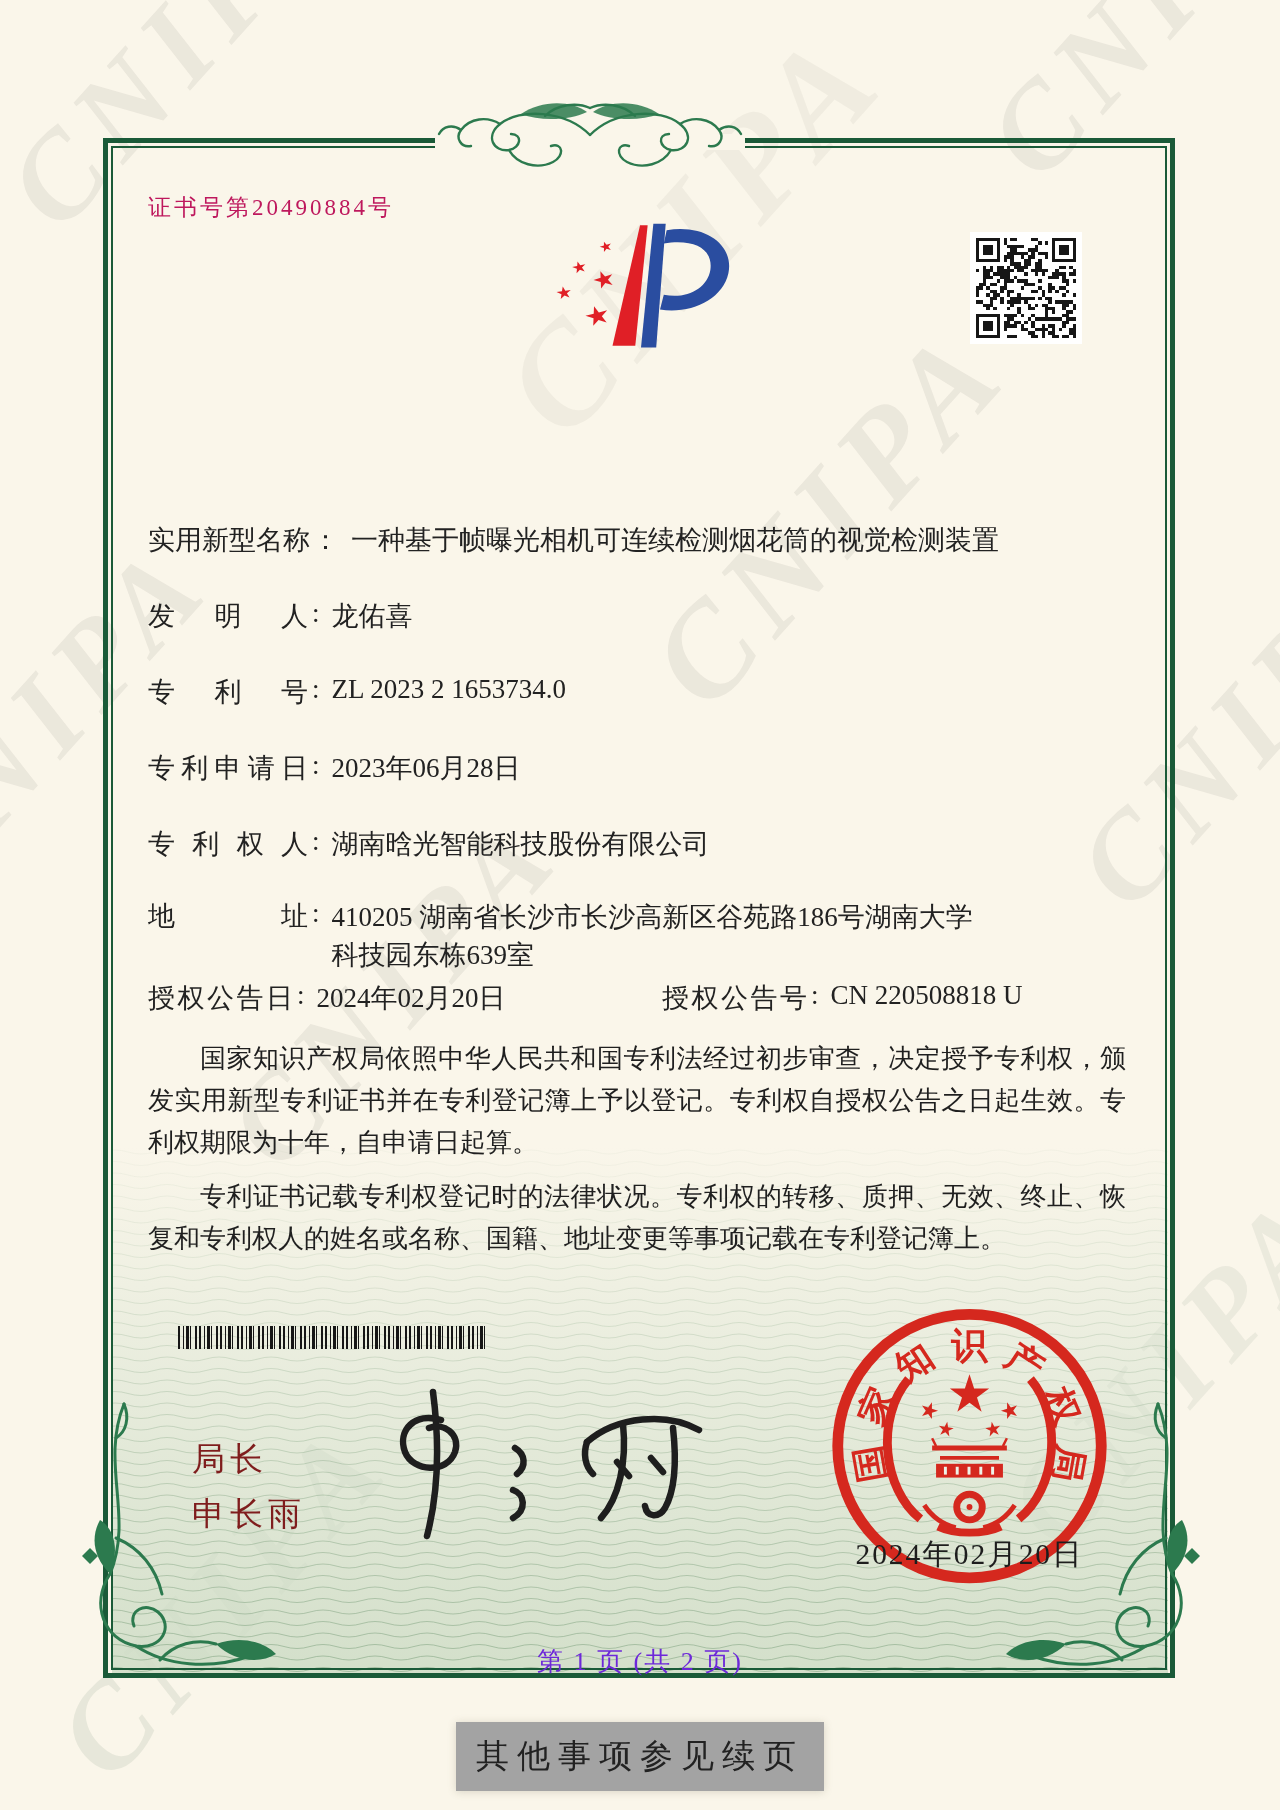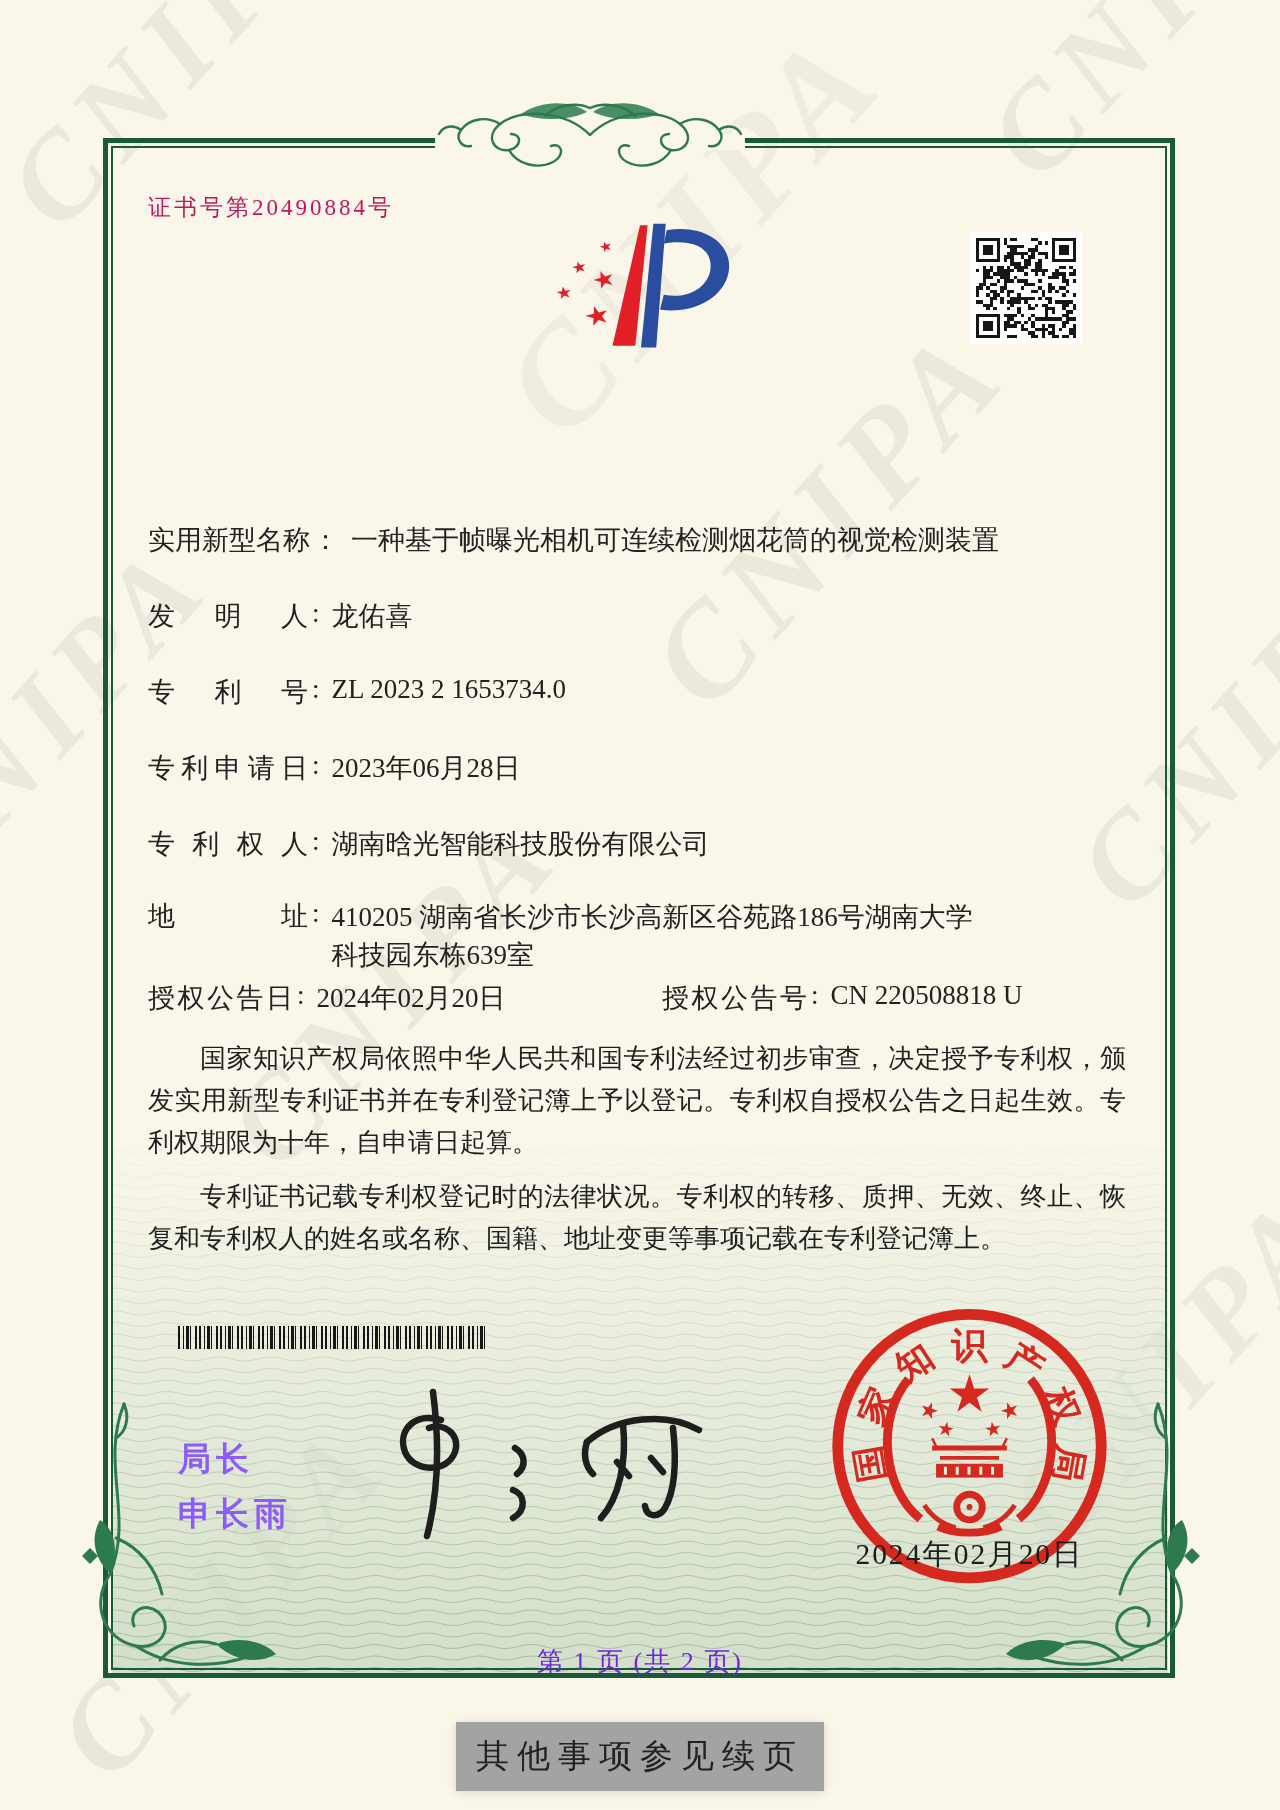--- a/index.html
+++ b/index.html
@@ -31,22 +31,22 @@
   .fcolon{display:inline-block;margin:0 12px 0 4px;vertical-align:top;}
   .fvalue{display:inline-block;vertical-align:top;}
   .addr-val div{line-height:38px;}
   .paras{position:absolute;left:148px;top:1038px;width:986px;z-index:4;font-size:26px;line-height:42px;text-align:justify;}
   .paras p{margin:0 8px 12px 0;text-indent:2em;}
   .barcode{position:absolute;left:178px;top:1326px;width:308px;height:23px;z-index:4;
     background:repeating-linear-gradient(90deg,#161616 0 2px,rgba(0,0,0,0) 2px 5px,#161616 5px 6px,
       rgba(0,0,0,0) 6px 8px,#161616 8px 11px,rgba(0,0,0,0) 11px 12px,#161616 12px 13px,
       rgba(0,0,0,0) 13px 17px,#161616 17px 19px,rgba(0,0,0,0) 19px 21px);}
   .sig{position:absolute;left:355px;top:1378px;z-index:4;}
-  .director{position:absolute;left:178px;z-index:4;font-family:"Liberation Sans",sans-serif;
-            font-weight:700;font-size:33px;letter-spacing:5px;color:#8b5cf6;}
+  .director{position:absolute;left:192px;z-index:4;font-family:"Liberation Sans",sans-serif;
+            font-weight:400;font-size:33px;letter-spacing:5px;color:#7f1d1d;}
   .dir-title{top:1437px;}
   .dir-name{top:1492px;}
   .seal{position:absolute;left:822px;top:1296px;z-index:5;}
   .ring-ch{font-family:"Liberation Serif",serif;font-size:37px;font-weight:700;fill:#d5281e;}
   .seal-date{font-family:"Liberation Serif",serif;font-size:30px;fill:#1d1d1d;letter-spacing:2px;}
   .page-num{position:absolute;left:0;width:100%;top:1644px;text-align:center;font-size:26px;
             letter-spacing:2px;color:#6d28d9;z-index:4;}
   .note{position:absolute;left:50%;top:1722px;transform:translateX(-50%);background:#a3a3a3;
         padding:12px 20px;font-size:33px;letter-spacing:8px;color:#222;white-space:nowrap;
         box-shadow:0 1px 8px rgba(100,95,70,.22);z-index:4;}

